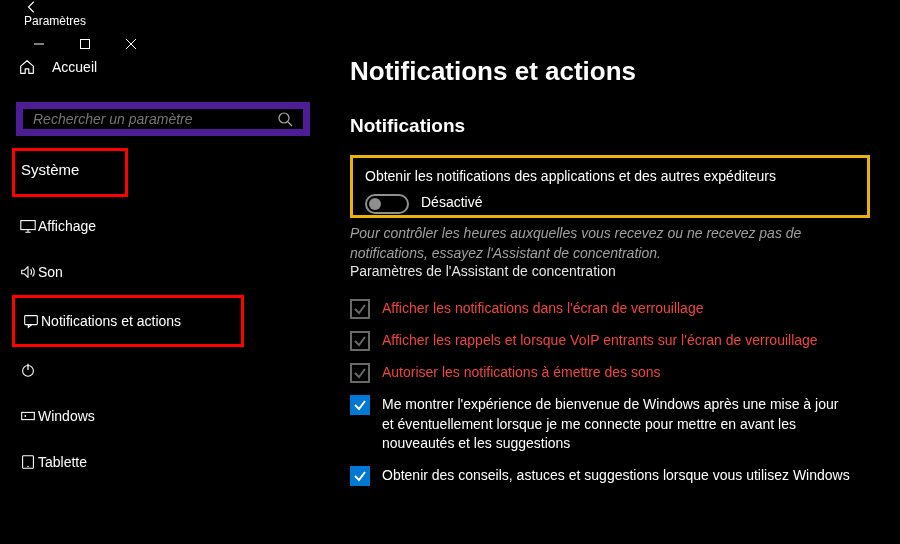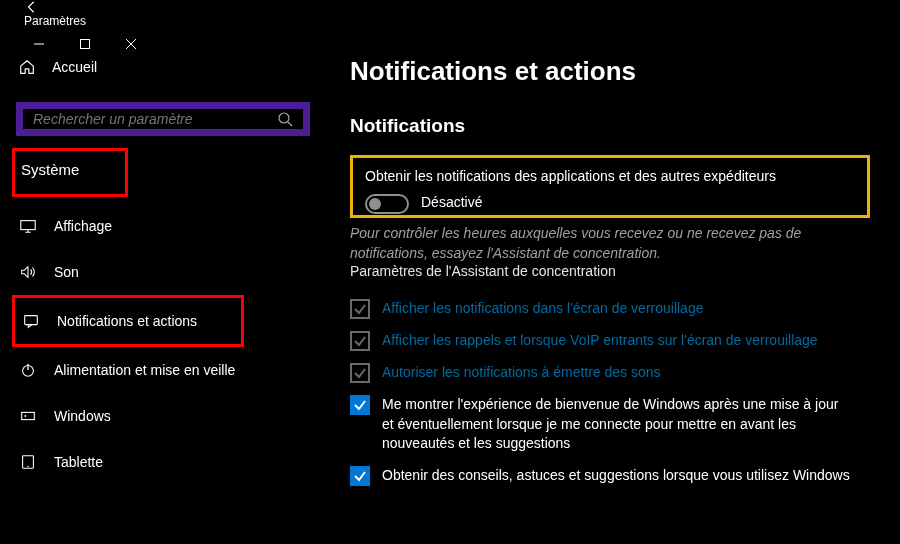--- a/index.html
+++ b/index.html
@@ -37,21 +37,21 @@
   .search input {
     flex: 1; background: transparent; border: none; outline: none;
     color: #c7c7c7; font-size: 14px; font-style: italic;
   }
   .category {
     font-size: 15px; padding: 10px 6px 10px 6px; margin-bottom: 6px;
     display: inline-block;
   }
   .nav { display: flex; flex-direction: column; gap: 0; margin-top: 6px; }
   .nav-item {
-    display: flex; align-items: center; gap: 16px;
+    display: flex; align-items: center; 
     height: 46px; padding: 0 6px; font-size: 14px;
   }
   .nav-item .ic { width: 20px; display:flex; justify-content:center; align-items:center; }
   .highlight-box {
     border: 3px solid #ff0000;
   }
   .hl-category { width: 116px; }
   .hl-nav { width: 232px; }
   
   .content {
@@ -80,21 +80,21 @@
   .opt { display: flex; align-items: flex-start; gap: 12px; font-size: 14px; line-height: 1.4; }
   .opt .txt { flex: 1; }
   .cb {
     width: 20px; height: 20px; flex-shrink: 0;
     display: flex; align-items: center; justify-content: center;
   }
   .cb.disabled { border: 2px solid #6a6a6a; }
   .cb.disabled svg path { stroke: #6a6a6a; }
   .cb.checked { background: #0078d4; }
   .cb.checked svg path { stroke: #fff; }
-  .opt.disabled .txt { color: #0369a1; }
+  .opt.disabled .txt { color: #ef4444; }
   svg { display: block; }
 </style>
 </head>
 <body>
 
 <div class="titlebar">
   <div class="back">
     <svg width="14" height="14" viewBox="0 0 16 16">
         <path d="M10 2 L4 8 L10 14" stroke="#fff" stroke-width="1.3" fill="none"></path>
       </svg>
@@ -179,21 +179,20 @@
       </div>
 
 
       <div class="nav-item">
         <span class="ic">
           <svg width="18" height="18" viewBox="0 0 20 20">
               <circle cx="10" cy="11" r="6" stroke="#fff" stroke-width="1.2" fill="none"></circle>
               <path d="M10 3 V10" stroke="#fff" stroke-width="1.4"></path>
             </svg>
         </span>
-        <span>Alimentation et mise en veille</span>
       </div>
 
       <div class="nav-item">
         <span class="ic">
           <svg width="18" height="18" viewBox="0 0 20 20">
               <rect x="3" y="6" width="14" height="8" stroke="#fff" stroke-width="1.2" fill="none"></rect>
               <circle cx="7" cy="10" r="1" fill="#fff"></circle>
             </svg>
         </span>
         <span>Windows</span>

